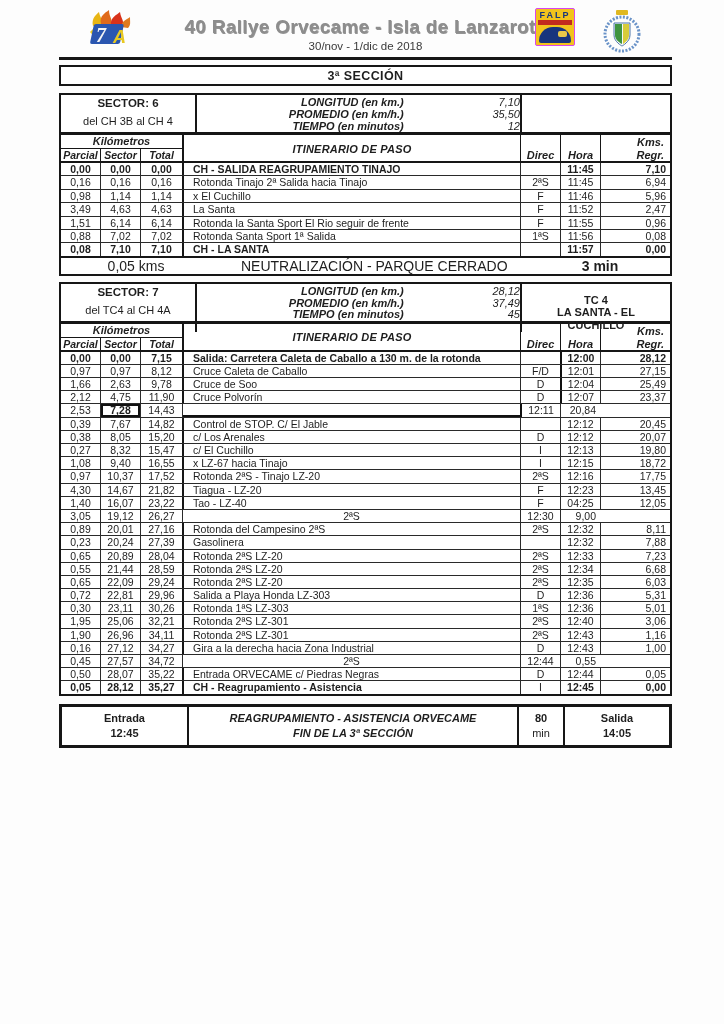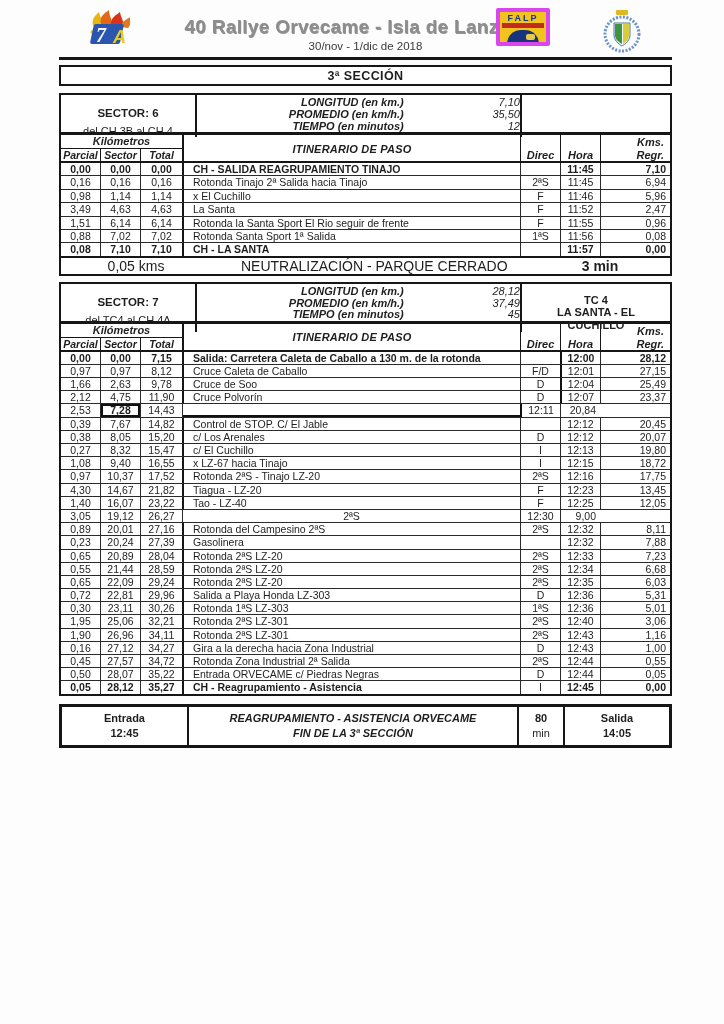--- a/index.html
+++ b/index.html
@@ -17,41 +17,41 @@
   .hdr { position:relative; height:48px; }
   .hdr-title-block { position:absolute; left:60px; right:60px; top:8px; text-align:center; }
   .hdr-title {
     font-size:19px; font-weight:bold; color:#8d8d8d;
     text-shadow:0.6px 0.8px 0 rgba(60,60,60,.55);
     letter-spacing:.3px; white-space:nowrap;
   }
   .hdr-date { font-size:11.5px; color:#3a3a3a; margin-top:2px; }
   .logo { position:absolute; }
   .logo-left { left:28px; top:2px; width:46px; height:44px; }
-  .logo-falp { left:437px; top:0px; width:54px; height:38px; border:4px solid #d946ef; background:#f2c31c; border-radius:2px; overflow:hidden; text-align:center; }
+  .logo-falp { left:476px; top:0px; width:40px; height:38px; border:1px solid #d946ef; background:#f2c31c; border-radius:2px; overflow:hidden; text-align:center; }
   .falp-txt { font-size:9px; font-weight:bold; color:#17357d; letter-spacing:2px; line-height:10px; margin-top:1px; }
   .falp-stripe { height:5px; background:#c22a1e; margin:0 2px; }
   .falp-car { margin:2px auto 0; width:32px; height:16px; background:#17357d; border-radius:14px 14px 2px 2px; position:relative; }
   .falp-car:after { content:""; position:absolute; right:4px; top:4px; width:9px; height:6px; background:#e8c94a; border-radius:2px; }
   .logo-crest { left:541px; top:0px; width:44px; height:46px; }
   .hdr-rule { height:3px; background:#161616; margin-top:1px; }
 
   
   .banner {
     margin-top:5px; border:2px solid #161616; height:21px;
     display:flex; align-items:center; justify-content:center;
     font-size:12.5px; font-weight:bold; letter-spacing:.4px; background:#fff;
   }
 
   
   .sector-info {
     margin-top:7px; border:2px solid #161616; background:#fff;
     display:grid; grid-template-columns:136px 1fr 150px; height:41px;
   }
-  .si-left { border-right:2px solid #161616; text-align:center; padding-top:12px; }
+  .si-left { border-right:2px solid #161616; text-align:center; padding-top:2px; }
   .si-sector { font-size:11.5px; font-weight:bold; }
   .si-route { font-size:11px; margin-top:6px; }
   .si-mid { padding:2px 0 0 0;text-align:right; }
   .si-line { display:grid; grid-template-columns:64% 36%; font-size:11px; font-style:italic; line-height:11.8px; }
   .si-label { font-weight:bold; padding-left:8px; }
   .si-right { border-left:2px solid #161616; text-align:center; font-size:11px; font-weight:bold; line-height:12.6px; padding-top:10px; }
 
   
   .itin { margin-top:-1px; border:2px solid #161616; background:#fff; }
   .ithead { display:grid; grid-template-columns:121px 1fr 40px 40px 70px; border-bottom:2px solid #161616; height:28px; font-style:italic; font-weight:bold; font-size:11px; }
@@ -389,21 +389,21 @@
             <div class="cell cell-direc">F</div>
             <div class="cell cell-hora">12:23</div>
             <div class="cell cell-regr">13,45</div>
           </div>
           <div class="row">
             <div class="cell cell-parcial">1,40</div>
             <div class="cell cell-sector">16,07</div>
             <div class="cell cell-total">23,22</div>
             <div class="cell cell-itinerario">Tao - LZ-40</div>
             <div class="cell cell-direc">F</div>
-            <div class="cell cell-hora">12:25</div>
+            <div class="cell cell-hora">04:25</div>
             <div class="cell cell-regr">12,05</div>
           </div>
           <div class="row">
             <div class="cell cell-parcial">3,05</div>
             <div class="cell cell-sector">19,12</div>
             <div class="cell cell-total">26,27</div>
             <div class="cell cell-direc">2ªS</div>
             <div class="cell cell-hora">12:30</div>
             <div class="cell cell-regr">9,00</div>
           </div>
@@ -494,21 +494,20 @@
             <div class="cell cell-total">34,27</div>
             <div class="cell cell-itinerario">Gira a la derecha hacia Zona Industrial</div>
             <div class="cell cell-direc">D</div>
             <div class="cell cell-hora">12:43</div>
             <div class="cell cell-regr">1,00</div>
           </div>
           <div class="row">
             <div class="cell cell-parcial">0,45</div>
             <div class="cell cell-sector">27,57</div>
             <div class="cell cell-total">34,72</div>
-            <div class="cell cell-itinerario">Rotonda Zona Industrial 2ª Salida</div>
             <div class="cell cell-direc">2ªS</div>
             <div class="cell cell-hora">12:44</div>
             <div class="cell cell-regr">0,55</div>
           </div>
           <div class="row">
             <div class="cell cell-parcial">0,50</div>
             <div class="cell cell-sector">28,07</div>
             <div class="cell cell-total">35,22</div>
             <div class="cell cell-itinerario">Entrada ORVECAME c/ Piedras Negras</div>
             <div class="cell cell-direc">D</div>

